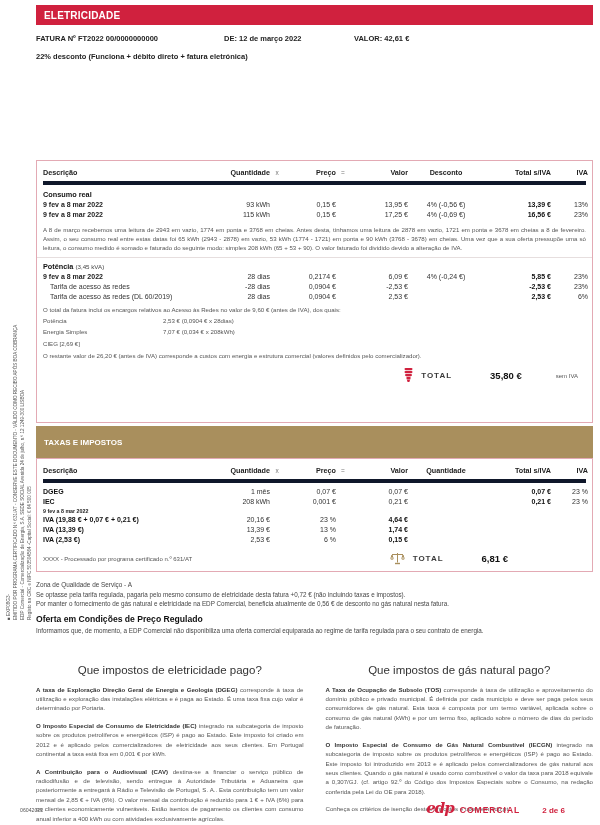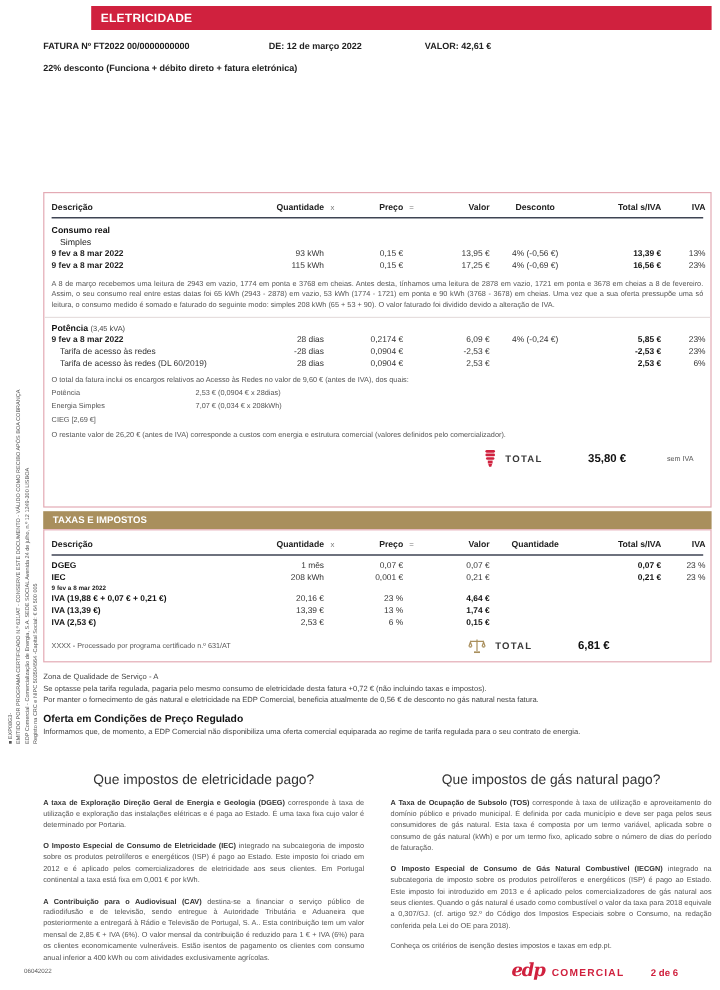--- a/index.html
+++ b/index.html
@@ -16,21 +16,20 @@
     position:absolute; top:620px; left:5px; transform:rotate(-90deg);
     transform-origin:0 0; width:345px; font-size:4.6px; line-height:1.55; color:#555;
     white-space:nowrap;
   }
 
   
   .redbar {
     margin-top:5px; height:20px; background:#d0213e; color:#fff;
     font-size:10px; font-weight:bold; display:flex; align-items:center; padding-left:8px;
     letter-spacing:.2px;
-    margin-left:40px;
   }
   .invoice-row { margin-top:9px; display:flex; font-size:7.5px; font-weight:bold; color:#222; }
   .invoice-row .inv  { width:188px; }
   .invoice-row .date { width:130px; }
   .discount-line { margin-top:9px; font-size:7.5px; font-weight:bold; color:#222; }
 
   
   .box { border:1px solid #e3aab4; background:#fff; padding:4px 6px 6px 6px; }
   .box1 { margin-top:99px; min-height:263px; }
   .box2 { min-height:111px; }
@@ -39,21 +38,21 @@
     display:grid;
     grid-template-columns:165px 62px 14px 52px 14px 58px 76px 67px 37px;
     align-items:baseline; column-gap:0;
   }
   .grid .c-desc { text-align:left; }
   .grid .c-qty, .grid .c-price, .grid .c-value, .grid .c-total, .grid .c-iva { text-align:right; }
   .grid .c-op { text-align:center; color:#777; }
   .grid .c-disc { text-align:center; }
 
   .thead { font-size:7.2px; font-weight:bold; color:#222; padding:3px 0 4px 0;
-           border-bottom:1px solid #0f172a; }
+           border-bottom:4px solid #0f172a; }
   .thead .c-op { font-weight:normal; font-size:6.5px; }
 
   .trow { font-size:7px; color:#333; padding:1.5px 0; }
   .trow .c-desc { font-size:7px; }
   .trow .c-total { font-weight:bold; color:#111; }
   .trow .c-value-b { font-weight:bold; color:#111; text-align:right; }
   .tiny-date { font-size:5.3px; font-weight:bold; color:#222; }
   .group-label { font-size:7.3px; font-weight:bold; color:#111; margin-top:5px; }
   .sub-label   { font-size:7.3px; color:#222; padding-left:7px; margin-top:1px; }
 
@@ -67,21 +66,21 @@
   .bk-row { display:flex; font-size:6.1px; color:#555; margin-top:4px; }
   .bk-row .bk-label { width:120px; }
   .cieg { font-size:6.1px; color:#555; margin-top:5px; }
 
   .total-row { display:flex; align-items:center; justify-content:flex-end; margin-top:9px; padding-right:8px; }
   .total-word { font-size:8px; font-weight:bold; letter-spacing:1px; color:#3a3a3a; margin-left:8px; }
   .total-val  { font-size:9.5px; font-weight:bold; color:#111; margin-left:38px; }
   .total-suffix { font-size:6px; color:#555; margin-left:34px; }
 
   .goldbar {
-    margin-top:3px; height:15px; background:#a98f5d; color:#fff;
+    margin-top:3px; height:32px; background:#a98f5d; color:#fff;
     font-size:8px; font-weight:bold; display:flex; align-items:center; padding-left:8px;
   }
 
   .tax-note { font-size:6px; color:#555; }
   .tax-bottom { display:flex; align-items:center; justify-content:space-between; margin-top:8px; }
   .tax-total { display:flex; align-items:center; padding-right:78px; }
 
   .zone { font-size:6.4px; color:#444; margin-top:9px; }
   .sec-h { font-size:8.6px; font-weight:bold; color:#111; margin-top:7px; }
   .sec-p { font-size:6.3px; color:#444; margin-top:2.5px; }
@@ -135,21 +134,20 @@
         <span class="c-op">x</span>
         <span class="c-price">Preço</span>
         <span class="c-op">=</span>
         <span class="c-value">Valor</span>
         <span class="c-disc">Desconto</span>
         <span class="c-total">Total s/IVA</span>
         <span class="c-iva">IVA</span>
       </div>
 
       <div class="group-label">Consumo real</div>
-      <div class="sub-label">Simples</div>
 
       <div class="grid trow">
         <span class="c-desc tiny-date">9 fev a 8 mar 2022</span>
         <span class="c-qty">93 kWh</span>
         <span class="c-op"></span>
         <span class="c-price">0,15 €</span>
         <span class="c-op"></span>
         <span class="c-value">13,95 €</span>
         <span class="c-disc">4% (-0,56 €)</span>
         <span class="c-total">13,39 €</span>

